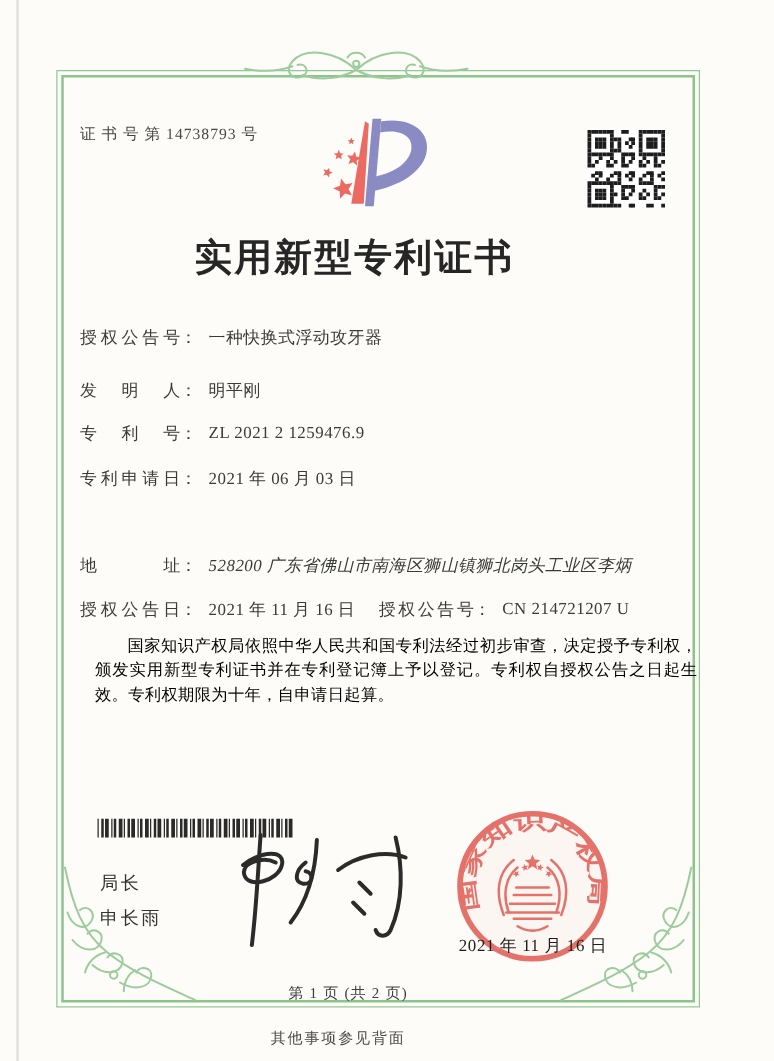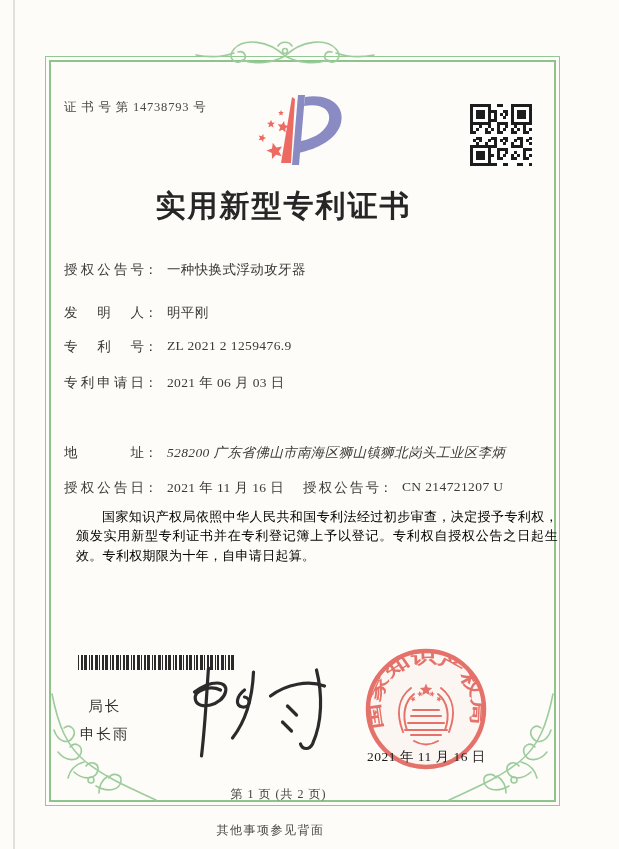--- a/index.html
+++ b/index.html
@@ -28,21 +28,21 @@
   .row-grant{top:479px;}
   .addr-val{display:inline-block;margin-left:6px;letter-spacing:.4px;vertical-align:top;font-style:italic;}
   .addr-val span{display:block;line-height:18px;}
   .grant-no-group{position:absolute;left:239px;top:0;}
   .flabel-grantno{display:inline-block;width:76px;text-align:justify;text-align-last:justify;vertical-align:top;}
   
   .paras{position:absolute;left:64px;top:507px;width:482px;font-size:13px;line-height:19.3px;text-align:justify;color:#000000;letter-spacing:.3px;margin-left:12px;}
   .paras p{margin:0;text-indent:2em;}
   
   .commissioner{position:absolute;left:80px;top:697px;font-size:14.5px;letter-spacing:2px;color:#333;}
-  .commissioner div{margin-bottom:9px;text-align:center;}
+  .commissioner div{margin-bottom:9px;}
   .signature{position:absolute;left:150px;top:662px;width:195px;height:100px;}
   .signature path{stroke:#2b2b2b;stroke-width:3.2;fill:none;stroke-linecap:round;stroke-linejoin:round;}
   .barcode{position:absolute;left:78px;top:655px;width:158px;height:15px;}
   .barcode i{position:absolute;top:0;height:100%;background:#2a2a2a;}
   .seal{position:absolute;left:361px;top:644px;width:130px;height:130px;opacity:.85;z-index:2;}
   .seal-date{position:absolute;left:367px;top:748px;font-size:13.5px;letter-spacing:.5px;color:#1d1d1d;z-index:3;}
   .page-footer{position:absolute;left:45px;top:786px;width:515px;text-align:center;font-size:12px;letter-spacing:1px;color:#3d3d3d;transform:translateX(-24px);}
   .back-note{position:absolute;left:45px;top:822px;width:515px;text-align:center;font-size:12px;letter-spacing:1.5px;color:#4a4a4a;transform:translateX(-32px);}
 </style>
 </head>

